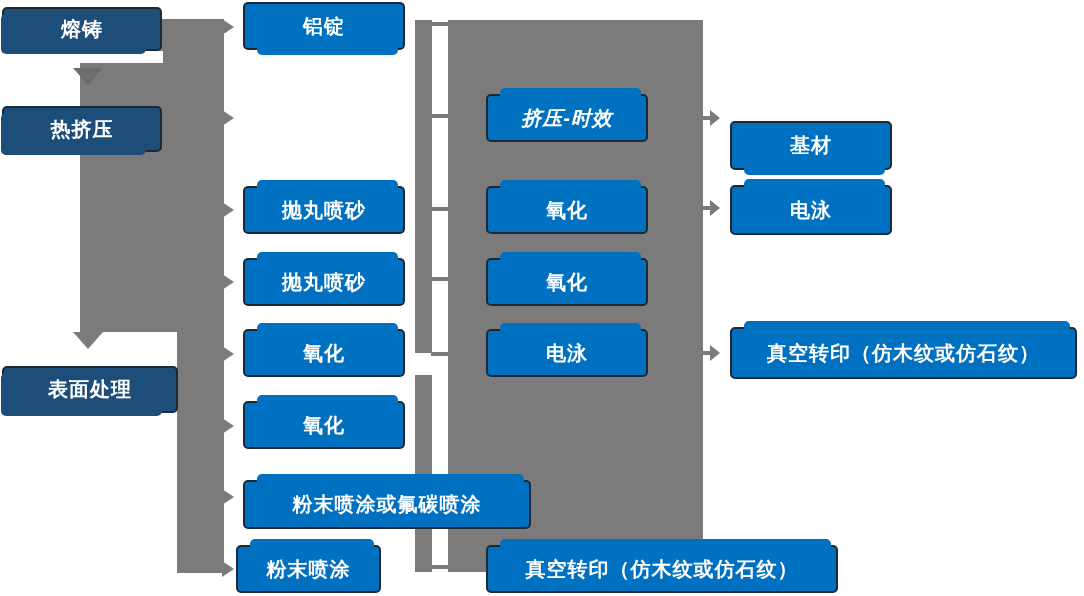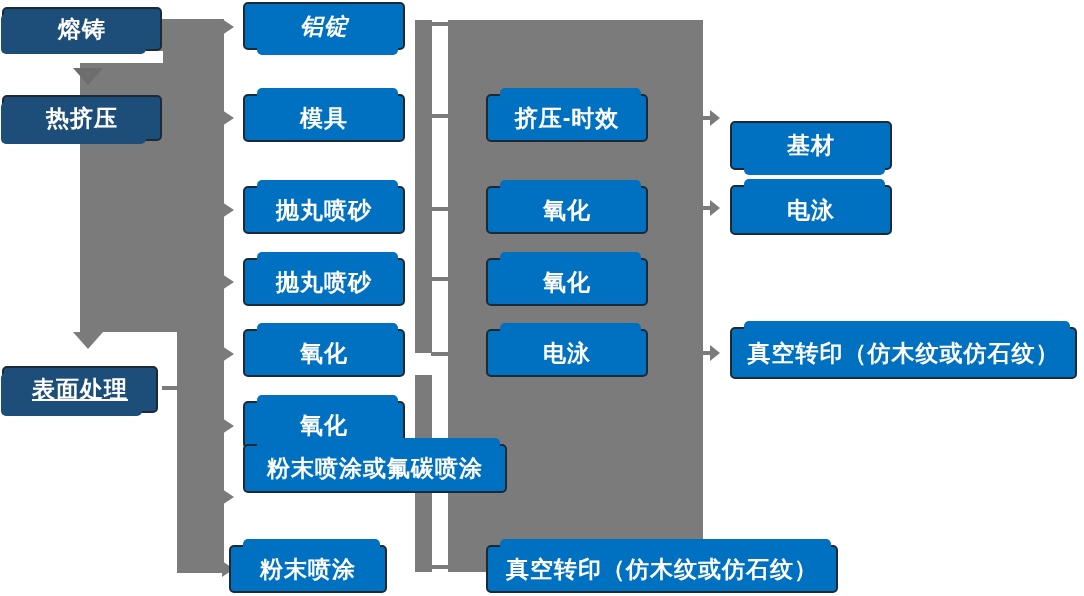--- a/index.html
+++ b/index.html
@@ -19,21 +19,21 @@
   .arr-down.darker{border-top-color:#6d6d6d;}
   .earrow{position:absolute;height:4px;background:#7b7b7b;z-index:1;}
   .earrow::after{content:"";position:absolute;left:100%;top:50%;transform:translateY(-50%);
     width:0;height:0;border:8px solid transparent;border-left:10px solid #7b7b7b;}
   
   .node{
     position:absolute;z-index:2;
     background:#0070c0;color:#ffffff;
     border:2px solid #1d2a35;border-radius:5px;
     display:flex;align-items:center;justify-content:center;
-    font-size:23px;font-weight:700;letter-spacing:1px;
+    font-size:20px;font-weight:700;letter-spacing:1px;
     box-sizing:border-box;white-space:nowrap;
   }
   .node::before{ 
     content:"";position:absolute;z-index:-1;border-radius:5px;background:inherit;
     left:12px;right:5px;top:-8px;bottom:8px;
   }
   .node.dup-below::before{top:8px;bottom:-7px;}
   .node.dark{background:#1c4e79;}
   .node.dark::before{left:-3px;right:14px;top:5px;bottom:-5px;}
 </style>
@@ -70,33 +70,32 @@
   <div class="arr-right" style="left:222px;top:346px;"></div>
   <div class="arr-right" style="left:222px;top:418px;"></div>
   <div class="arr-right" style="left:222px;top:489px;"></div>
   <div class="arr-right" style="left:222px;top:561px;"></div>
 
   <div class="earrow" style="left:701px;top:116px;width:9px;"></div>
   <div class="earrow" style="left:701px;top:206px;width:9px;"></div>
   <div class="earrow" style="left:701px;top:351px;width:9px;"></div>
 
   <div class="node dark" style="left:2px;top:7px;width:160px;height:44px;">熔铸</div>
-  <div class="node dark" style="left:2px;top:95px;width:160px;height:46px;">热挤压</div>
-  <div class="node dark" style="left:2px;top:366px;width:156px;height:47px;text-decoration:underline;">表面处理</div>
+  <div class="node dark" style="left:2px;top:106px;width:160px;height:46px;">热挤压</div>
+  <div class="node dark" style="left:2px;top:366px;width:176px;height:47px;">表面处理</div>
 
-  <div class="node dup-below" style="left:243px;top:2px;width:162px;height:48px;font-style:italic;">铝锭</div>
-  <div class="node" style="left:243px;top:94px;width:162px;height:48px;">模具</div>
+  <div class="node dup-below" style="left:243px;top:2px;width:162px;height:48px;">铝锭</div>
   <div class="node" style="left:243px;top:186px;width:162px;height:48px;">抛丸喷砂</div>
   <div class="node" style="left:243px;top:258px;width:162px;height:48px;">抛丸喷砂</div>
   <div class="node" style="left:243px;top:329px;width:162px;height:48px;">氧化</div>
   <div class="node" style="left:243px;top:401px;width:162px;height:48px;">氧化</div>
-  <div class="node" style="left:243px;top:444px;width:264px;height:49px;">粉末喷涂或氟碳喷涂</div>
-  <div class="node" style="left:229px;top:545px;width:158px;height:48px;">粉末喷涂</div>
+  <div class="node" style="left:243px;top:480px;width:288px;height:49px;">粉末喷涂或氟碳喷涂</div>
+  <div class="node" style="left:236px;top:545px;width:145px;height:48px;">粉末喷涂</div>
 
-  <div class="node" style="left:486px;top:94px;width:162px;height:48px;">挤压-时效</div>
+  <div class="node" style="left:486px;top:94px;width:162px;height:48px;font-style:italic;">挤压-时效</div>
   <div class="node" style="left:486px;top:186px;width:162px;height:48px;">氧化</div>
   <div class="node" style="left:486px;top:258px;width:162px;height:48px;">氧化</div>
   <div class="node" style="left:486px;top:329px;width:162px;height:48px;">电泳</div>
   <div class="node" style="left:486px;top:545px;width:352px;height:48px;">真空转印（仿木纹或仿石纹）</div>
 
   <div class="node dup-below" style="left:730px;top:93px;width:162px;height:49px;margin-top:28px;">基材</div>
   <div class="node" style="left:730px;top:185px;width:162px;height:50px;">电泳</div>
   <div class="node" style="left:730px;top:327px;width:347px;height:52px;">真空转印（仿木纹或仿石纹）</div>
 
 </div>

